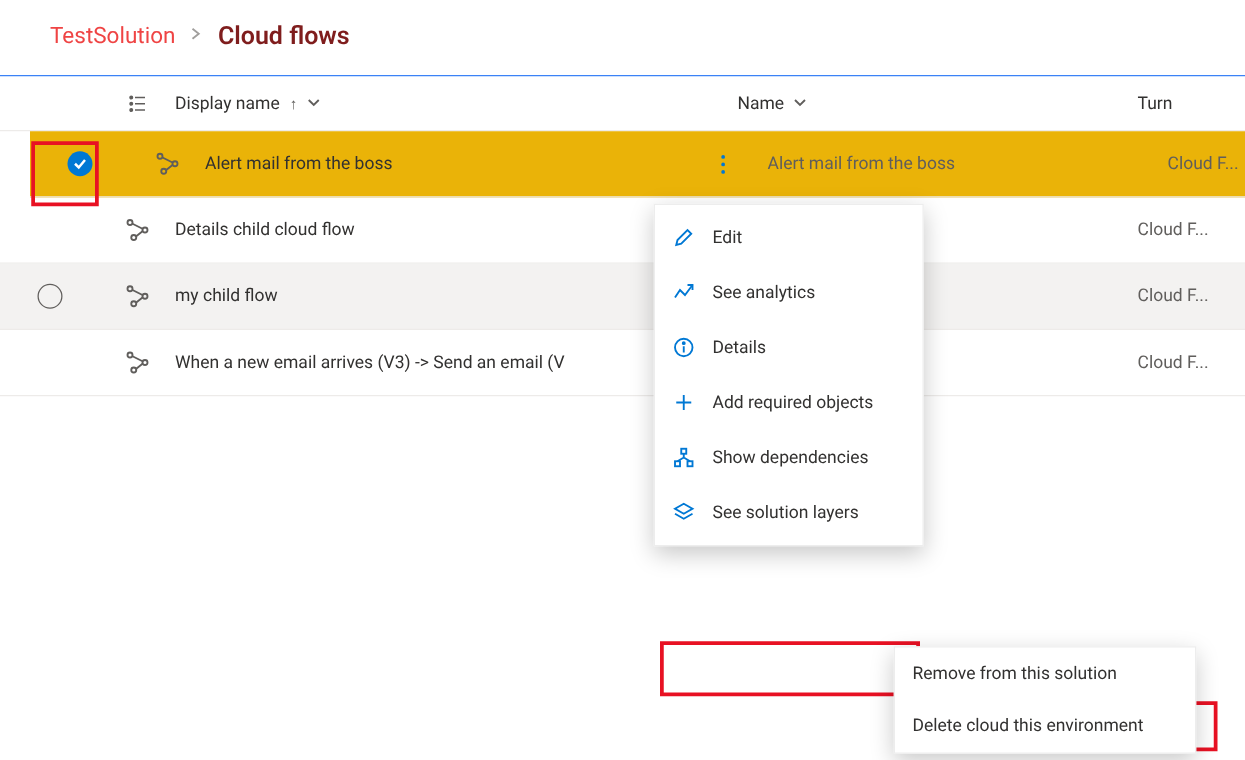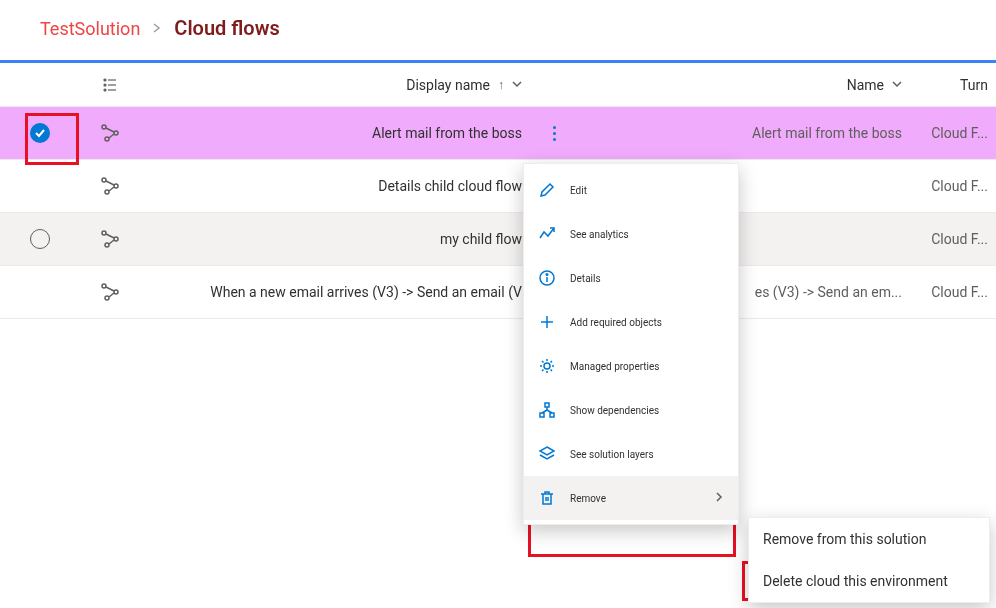--- a/index.html
+++ b/index.html
@@ -17,38 +17,38 @@
     display: flex;
     align-items: center;
     gap: 12px;
     padding: 16px 0 20px 40px;
     font-size: 18px;
   }
   .breadcrumb .parent { color: #ef4444; }
   .breadcrumb .sep { color: #a19f9d; font-size: 14px; }
   .breadcrumb .current { font-weight: 600; color: #7f1d1d; font-size: 20px; }
 
-  .table { width: 100%; border-top: 3px solid #3b82f6; text-align: right; }
+  .table { width: 100%; border-top: 1px solid #3b82f6; }
   .row {
     display: grid;
     grid-template-columns: 80px 60px 390px 60px 320px 86px;
     align-items: center;
     height: 53px;
     border-bottom: 1px solid #edebe9;
     font-size: 14px;
   }
   .row.header {
     height: 44px;
     font-size: 14px;
     color: #323130;
     font-weight: 400;
     border-bottom: 1px solid #edebe9;
   }
   .row.header .col-display, .row.header .col-name, .row.header .col-type { font-weight: 400; }
-  .row.sel { background: #f0abfc; }
+  .row.sel { background: #eab308; margin-left: 24px; }
   .row.hover-row { background: #f3f2f1; }
   .row .col-check { display:flex; justify-content:center; }
   .row .col-icon { display:flex; justify-content:center; color:#605e5c; }
   .row .col-display { padding-right:8px; overflow:hidden; white-space:nowrap; text-overflow:ellipsis; }
   .row .col-menu { display:flex; justify-content:flex-start; padding-left:14px; }
   .row .col-name { padding-right:8px; overflow:hidden; white-space:nowrap; text-overflow:ellipsis; color:#605e5c; }
   .row .col-type { padding-right:8px; overflow:hidden; white-space:nowrap; text-overflow:ellipsis; color:#605e5c; }
   .row.header .col-name, .row.header .col-type, .row.header .col-display { color:#323130; }
 
   .hdr-label { display:inline-flex; align-items:center; gap:8px; }
@@ -93,32 +93,32 @@
     border: 1px solid #ededed;
     padding: 4px 0;
     z-index: 50;
   }
   .menu-item {
     display:flex;
     align-items:center;
     gap: 14px;
     padding: 0 14px;
     height: 44px;
-    font-size: 10px;
+    font-size: 14px;
     color:#323130;
     cursor:pointer;
   }
   .menu-item.hover { background:#f3f2f1; }
   .menu-item .mi-icon { width:18px; height:18px; display:flex; align-items:center; justify-content:center; color:#0078d4; }
   .menu-item .mi-label { flex:1; }
   .menu-item .mi-sub { color:#605e5c; font-size:12px; }
 
   .submenu {
     position:absolute;
-    left: 748px;
+    left: 715px;
     top: 517px;
     width: 242px;
     background:#fff;
     box-shadow: 0 6px 18px rgba(0,0,0,0.22);
     border: 1px solid #ededed;
     z-index: 60;
   }
   .submenu .sub-item {
     padding: 0 14px;
     height: 42px;
@@ -298,63 +298,37 @@
       <svg width="18" height="18" viewBox="0 0 18 18" fill="none" stroke="#0078d4" stroke-width="1.5">
           <line x1="9" y1="3" x2="9" y2="15"></line>
           <line x1="3" y1="9" x2="15" y2="9"></line>
         </svg>
     </span>
     <span class="mi-label">Add required objects</span>
   </div>
   <div class="menu-item">
     <span class="mi-icon">
       <svg width="18" height="18" viewBox="0 0 18 18" fill="none" stroke="#0078d4" stroke-width="1.5">
-          <circle cx="9" cy="9" r="3"></circle>
-          <path d="M9 2 L9 4 M9 14 L9 16 M2 9 L4 9 M14 9 L16 9 M4 4 L5.5 5.5 M12.5 12.5 L14 14 M14 4 L12.5 5.5 M5.5 12.5 L4 14"></path>
-        </svg>
-    </span>
-    <span class="mi-label">Managed properties</span>
-  </div>
-  <div class="menu-item">
-    <span class="mi-icon">
-      <svg width="18" height="18" viewBox="0 0 18 18" fill="none" stroke="#0078d4" stroke-width="1.5">
           <rect x="7" y="2" width="4" height="4"></rect>
           <rect x="2" y="12" width="4" height="4"></rect>
           <rect x="12" y="12" width="4" height="4"></rect>
           <path d="M9 6 L9 9 M9 9 L4 12 M9 9 L14 12"></path>
         </svg>
     </span>
     <span class="mi-label">Show dependencies</span>
   </div>
   <div class="menu-item">
     <span class="mi-icon">
       <svg width="18" height="18" viewBox="0 0 18 18" fill="none" stroke="#0078d4" stroke-width="1.5">
           <polygon points="9,2 16,6 9,10 2,6"></polygon>
           <polyline points="2,10 9,14 16,10"></polyline>
         </svg>
     </span>
     <span class="mi-label">See solution layers</span>
   </div>
-  <div class="menu-item hover">
-    <span class="mi-icon">
-      <svg width="18" height="18" viewBox="0 0 18 18" fill="none" stroke="#0078d4" stroke-width="1.5">
-          <path d="M3 5 L15 5"></path>
-          <path d="M5 5 L5 15 L13 15 L13 5"></path>
-          <path d="M7 5 L7 3 L11 3 L11 5"></path>
-          <line x1="8" y1="8" x2="8" y2="12"></line>
-          <line x1="10" y1="8" x2="10" y2="12"></line>
-        </svg>
-    </span>
-    <span class="mi-label">Remove</span>
-    <span class="mi-sub">
-      <svg width="10" height="10" viewBox="0 0 10 10">
-          <path d="M3 1 L7 5 L3 9" fill="none" stroke="#605e5c" stroke-width="1.5"></path>
-        </svg>
-    </span>
-  </div>
 </div>
 
 <div class="submenu">
   <div class="sub-item">Remove from this solution</div>
   <div class="sub-item">Delete cloud this environment</div>
 </div>
 
 <div class="red-box check"></div>
 <div class="red-box remove"></div>
 <div class="red-box delete"></div>

